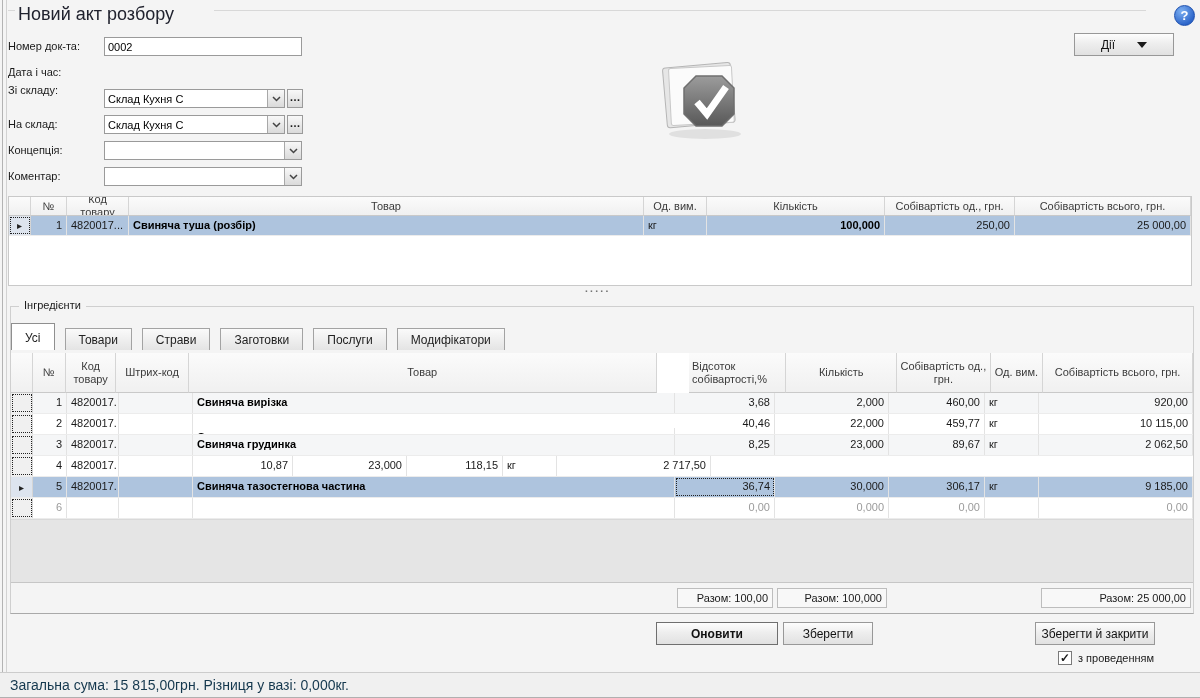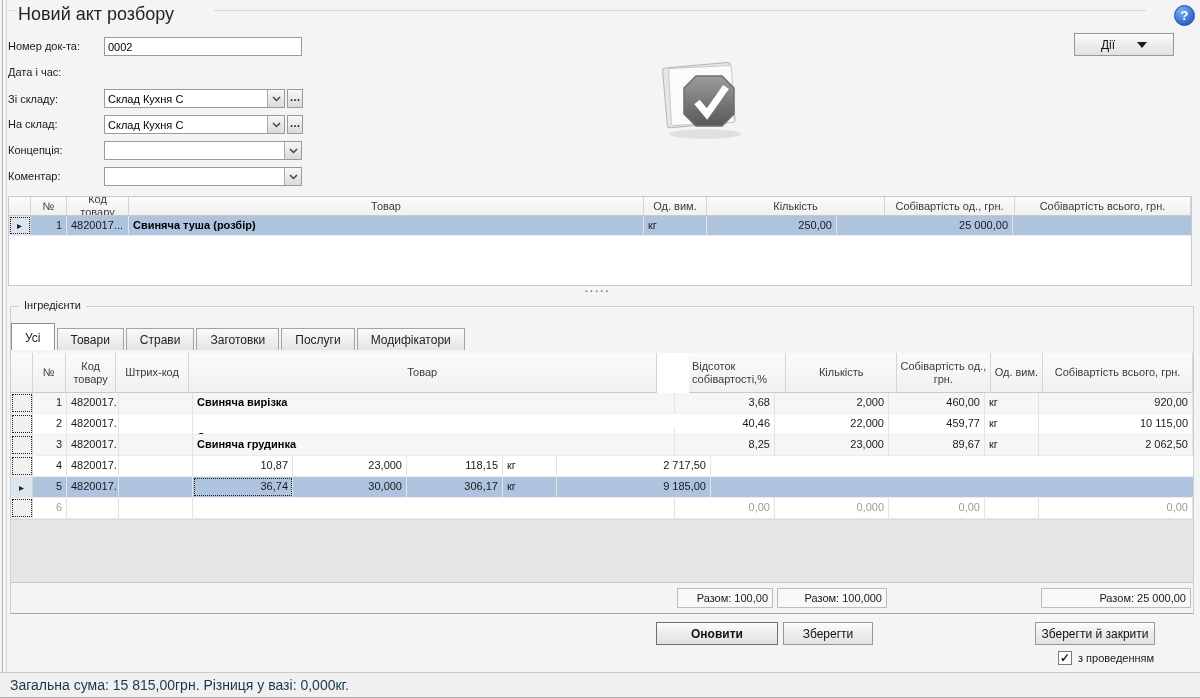--- a/index.html
+++ b/index.html
@@ -63,21 +63,21 @@
   #product-grid .g-cell { line-height:19px; }
 
   
   .splitter { position:absolute; left:558px; top:285px; width:80px; height:12px; text-align:center;
           color:#6e6e6e; font-size:6px; letter-spacing:3px; line-height:12px; cursor:row-resize; }
 
   
   .groupbox { position:absolute; left:10px; top:306px; width:1184px; height:308px;
           border:1px solid #cfcfcf; border-bottom-color:#a9a9a9; }
   .gb-caption { position:absolute; left:8px; top:-8px; background:#f4f4f4; padding:0 5px; color:#1a1a1a; }
-  .tabstrip { position:absolute; left:0; top:15px; height:28px; display:flex; align-items:flex-end; }
+  .tabstrip { position:absolute; left:0; top:15px; height:28px; display:flex; align-items:flex-end;gap:8px; }
   .tab { height:22px; padding:4px 13px 0 13px; background:linear-gradient(#fafafa,#e4e4e4);
           border:1px solid #a3a3a3; border-bottom:none; margin-right:2px; font-size:12px; color:#222; cursor:pointer; }
   .tab.active { background:#fff; height:27px; padding-top:7px; border-color:#8f8f8f; z-index:2; }
   #ingredients-grid { position:absolute; left:0; top:46px; width:1182px; background:#fff; }
   .filler { position:absolute; left:0; top:212px; width:1182px; height:63px; background:#e5e5e5; border-top:1px solid #d9d9d9; }
   .totals-strip { position:absolute; left:0; top:275px; width:1182px; height:31px; background:#f4f4f4; border-top:1px solid #c6c6c6; }
   .total-box { position:absolute; top:5px; height:20px; border:1px solid #bdbdbd; background:#f8f8f8;
           text-align:right; padding:0 4px; line-height:18px; color:#1a1a1a; }
   .tb1 { left:666px; width:96px; } .tb2 { left:766px; width:110px; } .tb3 { left:1030px; width:150px; }
 
@@ -112,21 +112,21 @@
   <div class="actions-btn">
     <span>Дії</span>
     <span class="tri-down"></span>
   </div>
 
   <div class="flabel" style="top:37px">Номер док-та:</div>
   <input class="tinput" style="left: 104px; top: 37px; width: 198px;" value="0002">
 
   <div class="flabel" style="top:63px">Дата і час:</div>
 
-  <div class="flabel" style="top:90px">Зі складу:</div>
+  <div class="flabel" style="top:81px">Зі складу:</div>
   <div class="combo" style="left:104px;top:89px;width:181px">
     <input value="Склад Кухня С" style="">
     <div class="drop">
       <svg width="9" height="6">
           <polyline points="1,1 4.5,4.5 8,1" stroke="#444" fill="none" stroke-width="1.5"></polyline>
         </svg>
     </div>
   </div>
   <div class="ell" style="left:287px;top:89px">…</div>
 
@@ -192,20 +192,21 @@
       </div>
       <div class="g-body">
         <div class="g-row sel" style="height: 20px;">
           <div class="g-cell ind focus" style="width: 22px;">
             <span class="arrow">▸</span>
           </div>
           <div class="g-cell ar" style="width: 36px;">1</div>
           <div class="g-cell" style="width: 62px;">4820017...</div>
           <div class="g-cell bname" style="width: 515px;">Свиняча туша (розбір)</div>
           <div class="g-cell" style="width: 63px;">кг</div>
+          <div class="g-cell ar bname" style="width: 178px;">100,000</div>
           <div class="g-cell ar" style="width: 130px;">250,00</div>
           <div class="g-cell ar" style="width: 176px;">25 000,00</div>
         </div>
       </div>
     </div>
 
   <div class="splitter">▪▪▪▪▪</div>
 
   <div class="groupbox">
     <div class="gb-caption">Інгредієнти</div>
@@ -278,20 +279,21 @@
             <div class="g-cell" style="width: 54px;">кг</div>
             <div class="g-cell ar" style="width: 154px;">2 717,50</div>
           </div>
           <div class="g-row sel" style="height: 21px;">
             <div class="g-cell ind" style="width: 22px;">
               <span class="arrow">▸</span>
             </div>
             <div class="g-cell ar" style="width: 34px;">5</div>
             <div class="g-cell" style="width: 52px;">4820017...</div>
             <div class="g-cell" style="width: 74px;"></div>
+            <div class="g-cell bname" style="width: 482px;">Свиняча тазостегнова частина</div>
             <div class="g-cell ar focus" style="width: 100px;">36,74</div>
             <div class="g-cell ar" style="width: 114px;">30,000</div>
             <div class="g-cell ar" style="width: 96px;">306,17</div>
             <div class="g-cell" style="width: 54px;">кг</div>
             <div class="g-cell ar" style="width: 154px;">9 185,00</div>
           </div>
           <div class="g-row dim" style="height: 21px;">
             <div class="g-cell ind focus" style="width: 22px;"></div>
             <div class="g-cell ar" style="width: 34px;">6</div>
             <div class="g-cell" style="width: 52px;"></div>

